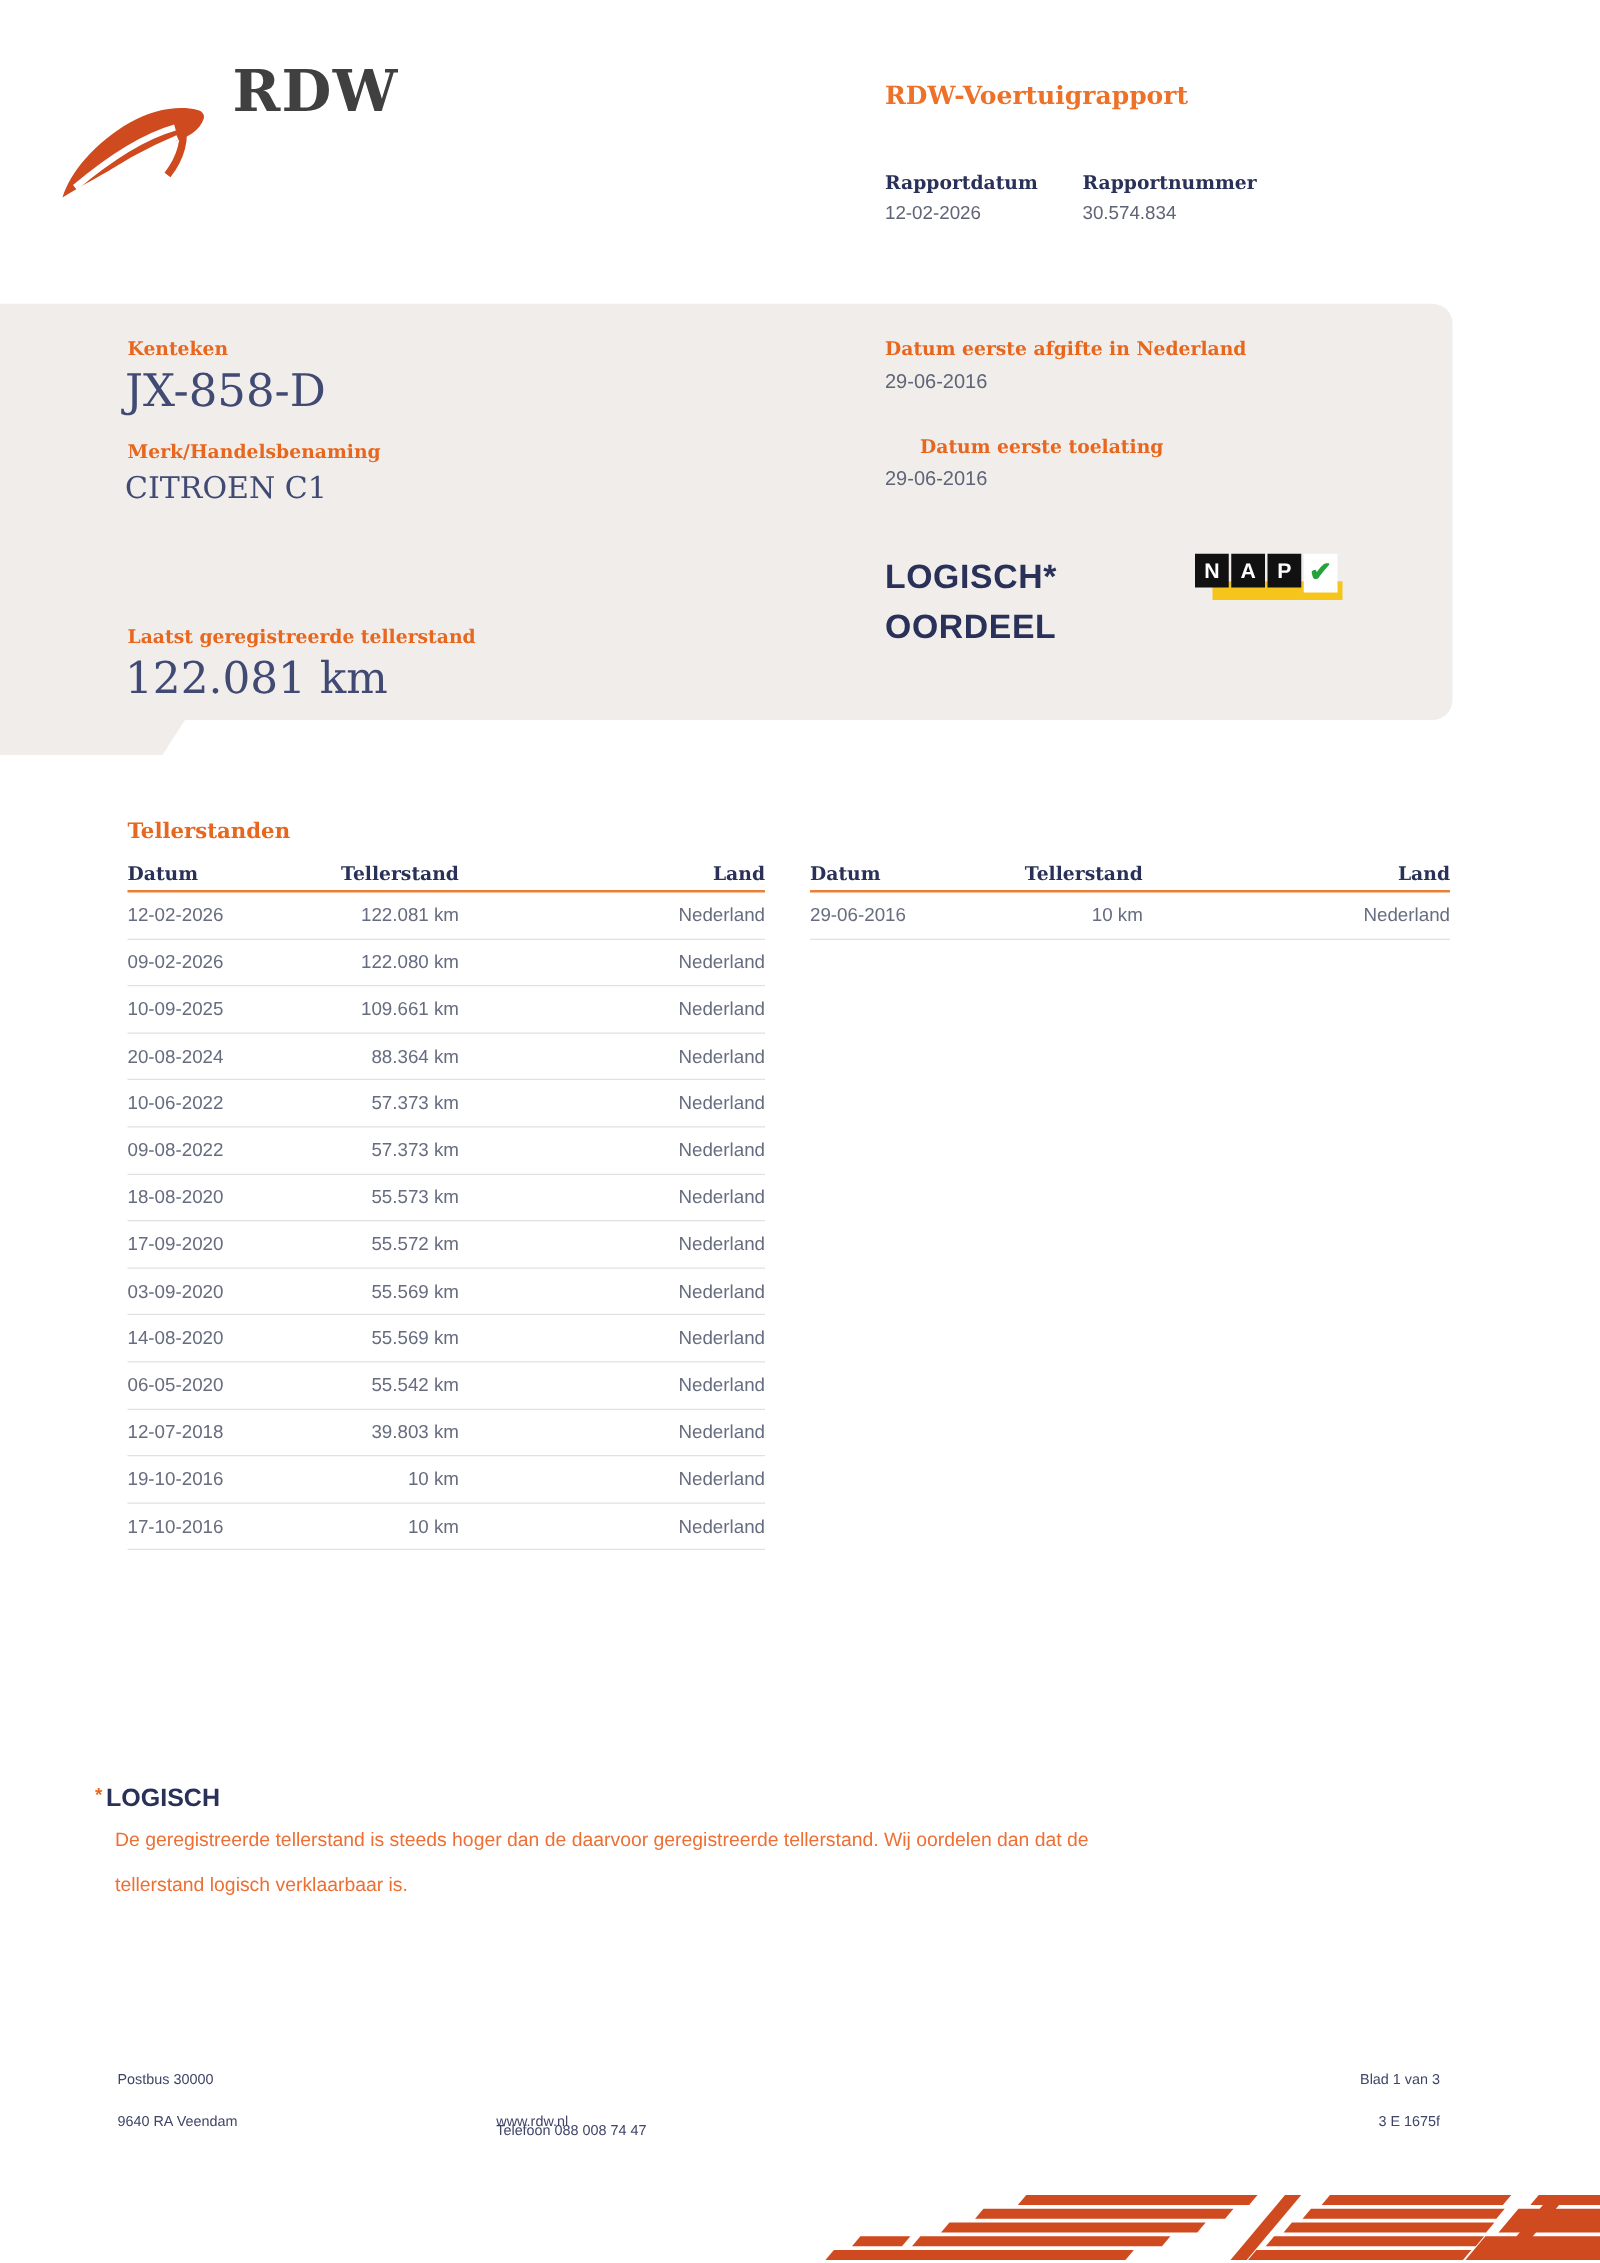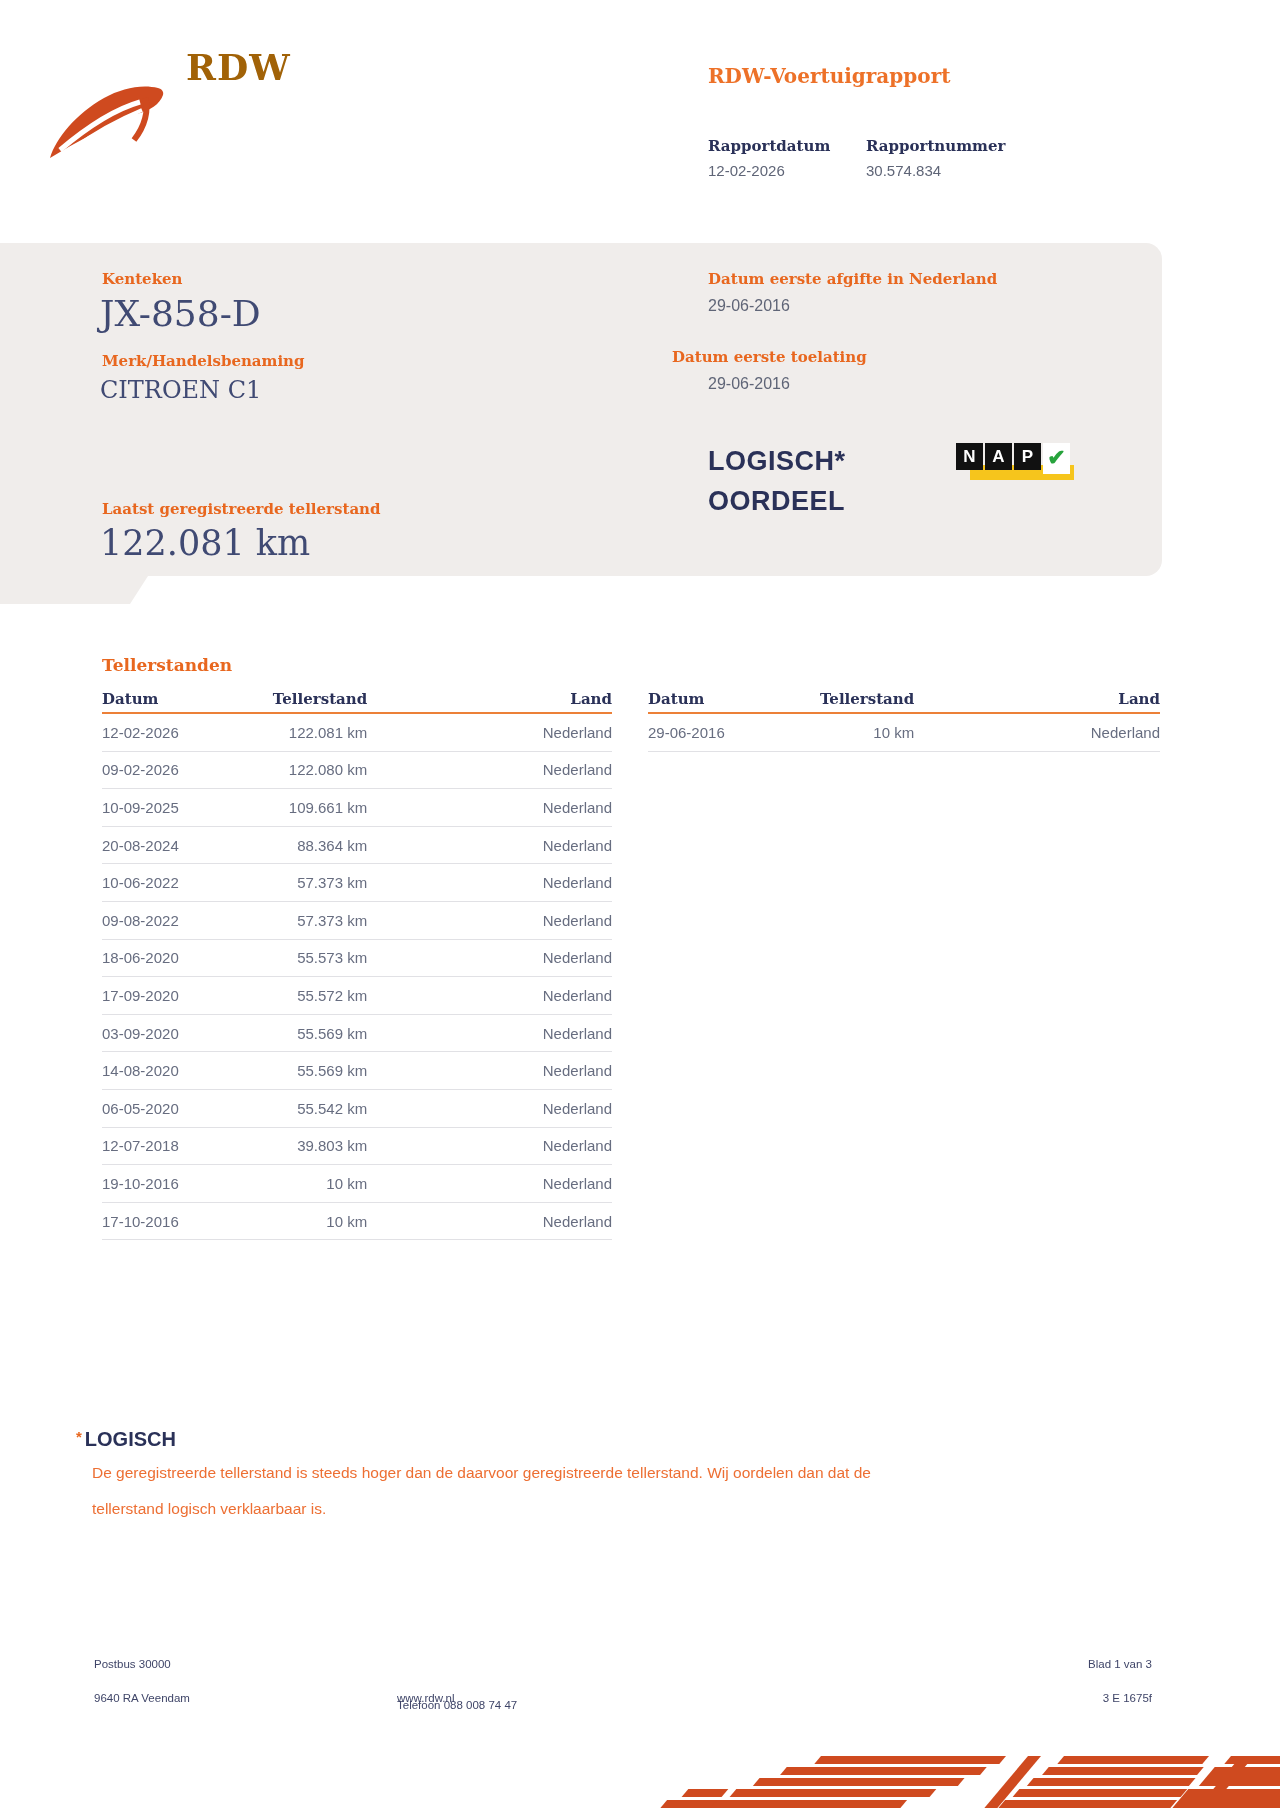--- a/index.html
+++ b/index.html
@@ -4,21 +4,21 @@
 <style>
   html,body{margin:0;padding:0;background:#ffffff;}
   .page{position:relative;width:1280px;height:1810px;background:#ffffff;overflow:hidden;
         font-family:"Liberation Sans",sans-serif;}
   .abs{position:absolute;}
   .slab{font-family:"DejaVu Serif",serif;font-weight:bold;}
   .sans{font-family:"Liberation Sans",sans-serif;}
 
   
   .logotext{left:186px;top:46px;font-family:"DejaVu Serif",serif;font-weight:bold;
-            font-size:36px;color:#a16207;letter-spacing:1px;text-align:center;}
+            font-size:46px;color:#404040;letter-spacing:1px;text-align:center;}
   .title{left:708px;top:64px;margin:0;font-family:"DejaVu Serif",serif;font-weight:bold;
          font-size:20px;color:#ed7128;}
   .meta-label{font-size:15px;color:#2a3158;}
   .meta-value{font-size:15px;color:#5f6577;}
   .ml1{left:708px;top:137px;text-align:center;} .ml2{left:866px;top:137px;}
   .mv1{left:708px;top:162px;} .mv2{left:866px;top:162px;}
 
   
   .graybox{left:0;top:243px;width:1162px;height:333px;background:#f0edeb;
            border-radius:0 16px 16px 0;}
@@ -27,21 +27,21 @@
   .o-label{font-size:15px;color:#e8671f;}
   .serif-val{font-family:"DejaVu Serif",serif;color:#404a73;}
   .kenteken-label{left:102px;top:27px;}
   .kenteken{left:100px;top:50px;font-size:36px;}
   .merk-label{left:102px;top:109px;}
   .merk{left:100px;top:133px;font-size:24px;}
   .mileage-label{left:102px;top:257px;}
   .mileage{left:100px;top:280px;font-size:35px;}
   .afgifte-label{left:708px;top:27px;}
   .afgifte-val{left:708px;top:54px;font-size:16px;color:#5f6577;}
-  .toelating-label{left:672px;top:105px;}
+  .toelating-label{left:736px;top:105px;}
   .toelating-val{left:708px;top:132px;font-size:16px;color:#5f6577;}
   .oordeel{left:708px;top:198px;font-weight:bold;font-size:27px;line-height:40px;
            color:#2a3158;letter-spacing:0.5px;}
 
   
   .nap{left:956px;top:200px;width:118px;height:48px;}
   .nap-bar{position:absolute;left:14px;top:22px;width:104px;height:15px;background:#f6c51c;}
   .nap-sq{position:absolute;top:0;width:27px;height:27px;background:#111111;color:#ffffff;
           font-weight:bold;font-size:17px;line-height:27px;text-align:center;}
   .nap-check{position:absolute;top:0;left:87px;width:27px;height:31px;background:#ffffff;
@@ -157,21 +157,21 @@
           <div class="tcell c0">10-06-2022</div>
           <div class="tcell c1">57.373 km</div>
           <div class="tcell c2">Nederland</div>
         </div>
         <div class="trow">
           <div class="tcell c0">09-08-2022</div>
           <div class="tcell c1">57.373 km</div>
           <div class="tcell c2">Nederland</div>
         </div>
         <div class="trow">
-          <div class="tcell c0">18-06-2020</div>
+          <div class="tcell c0">18-08-2020</div>
           <div class="tcell c1">55.573 km</div>
           <div class="tcell c2">Nederland</div>
         </div>
         <div class="trow">
           <div class="tcell c0">17-09-2020</div>
           <div class="tcell c1">55.572 km</div>
           <div class="tcell c2">Nederland</div>
         </div>
         <div class="trow">
           <div class="tcell c0">03-09-2020</div>

